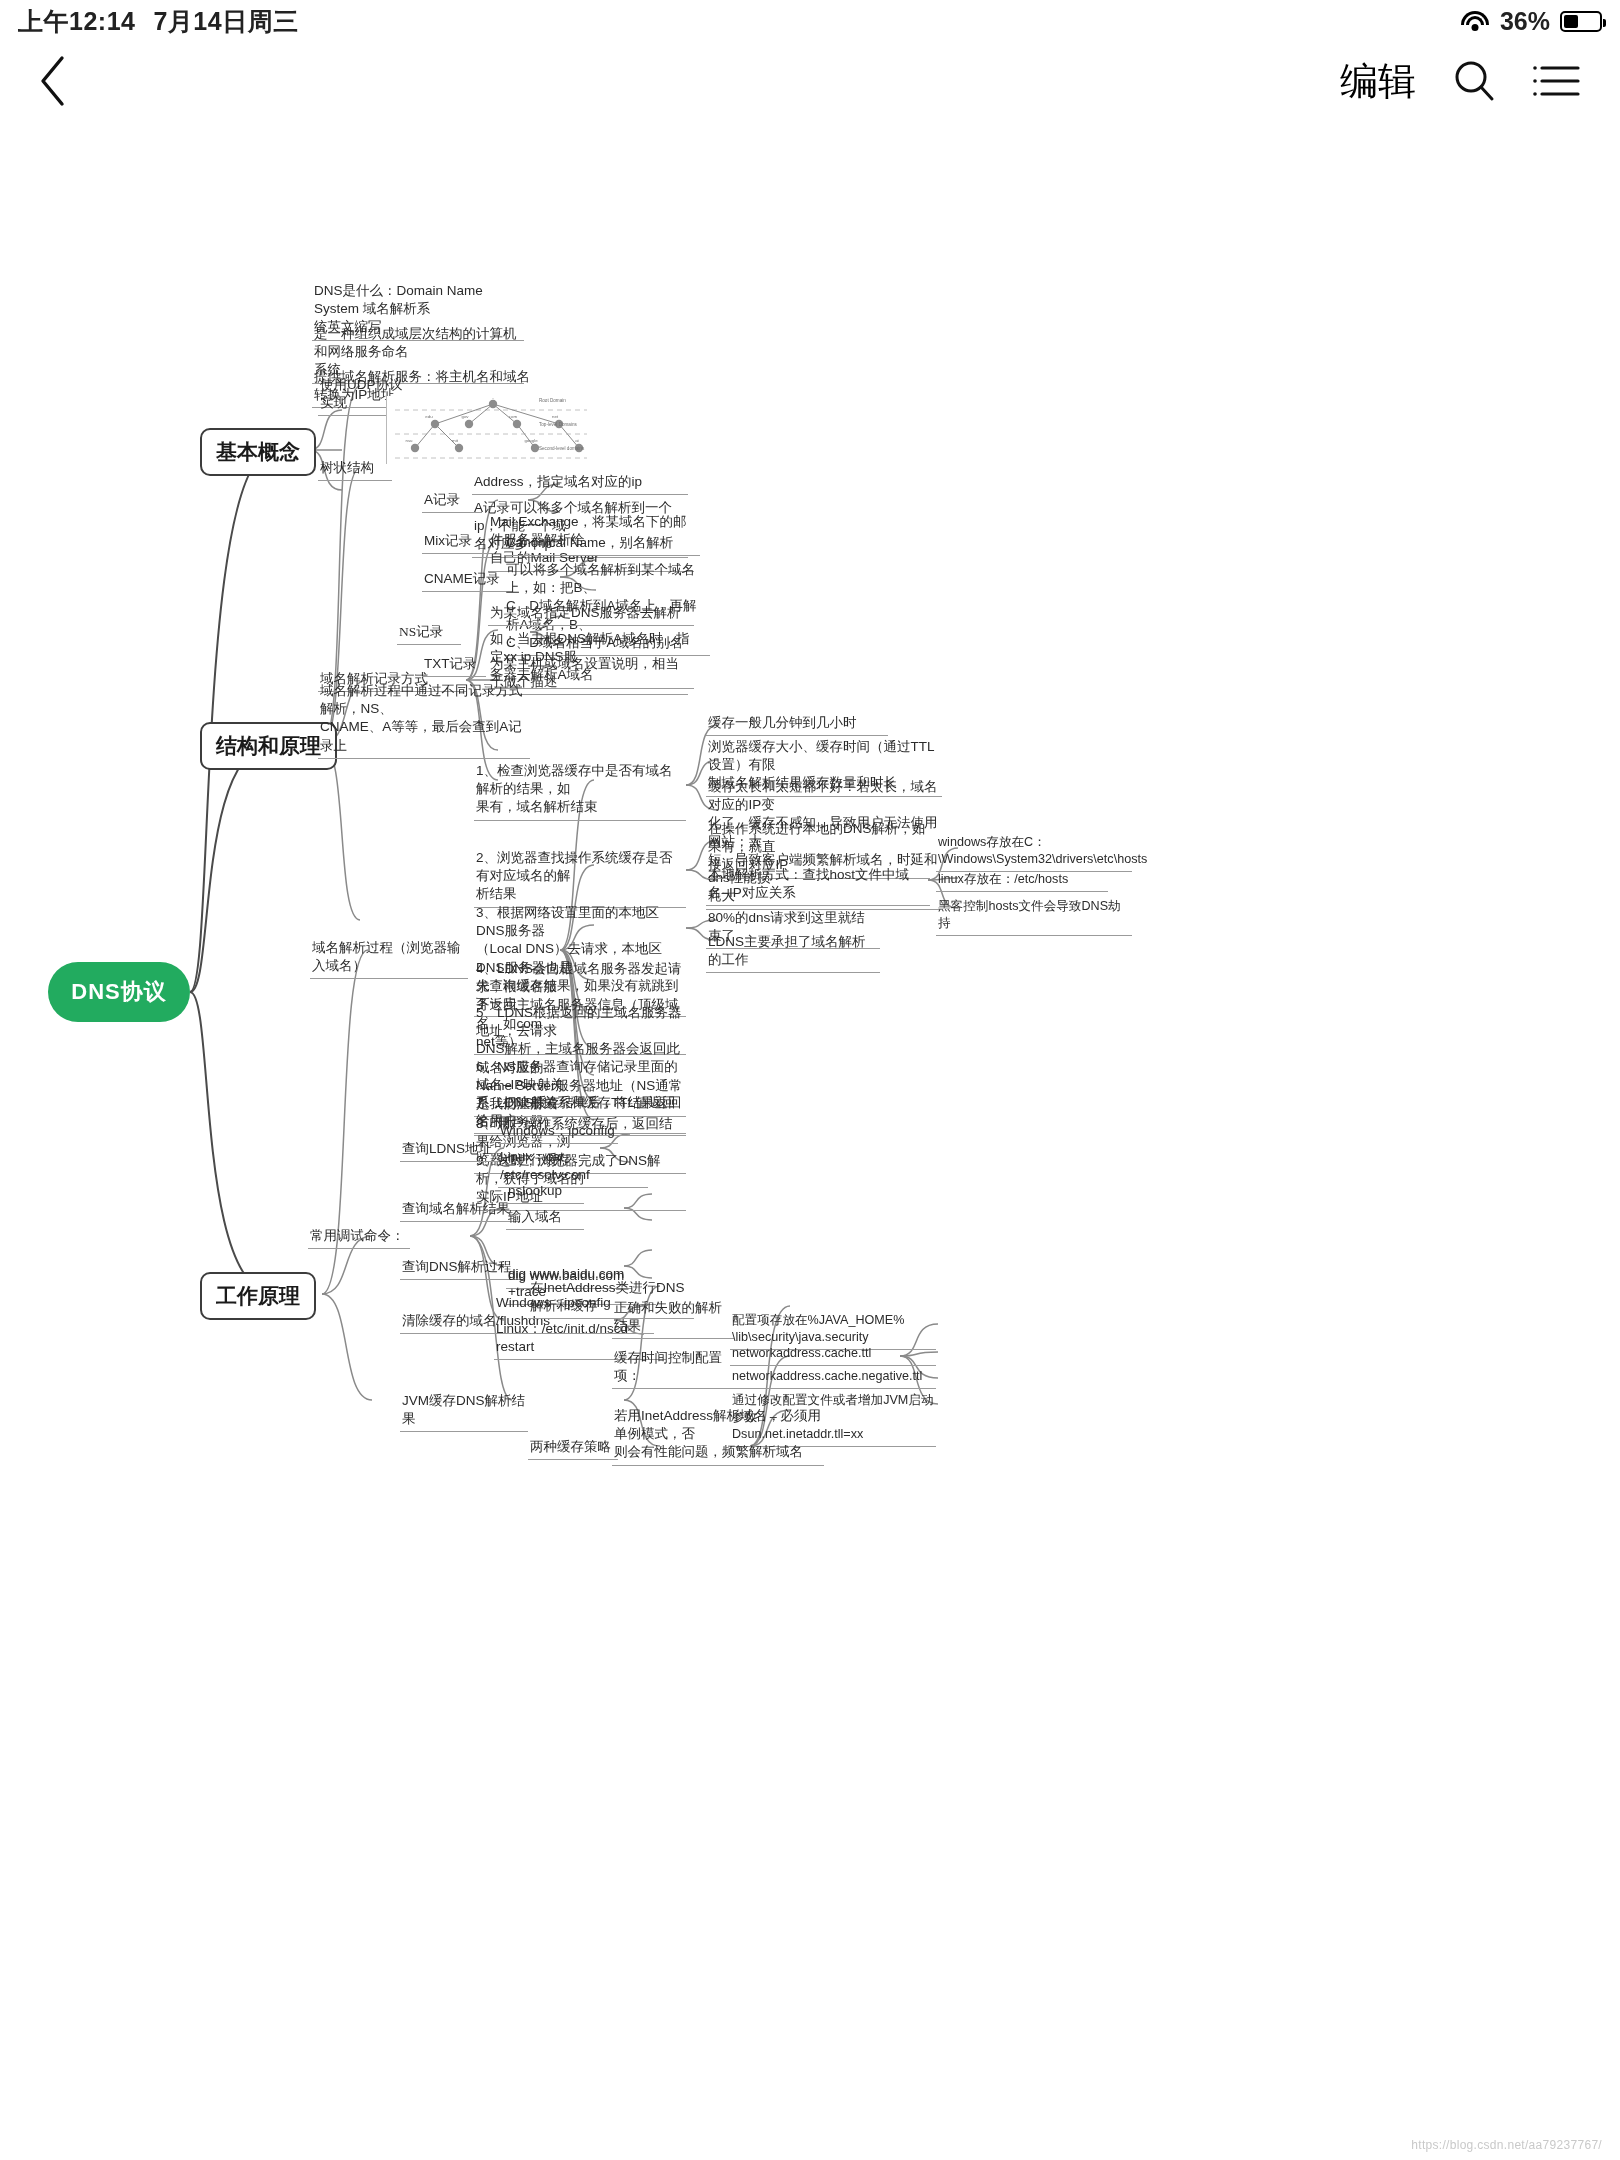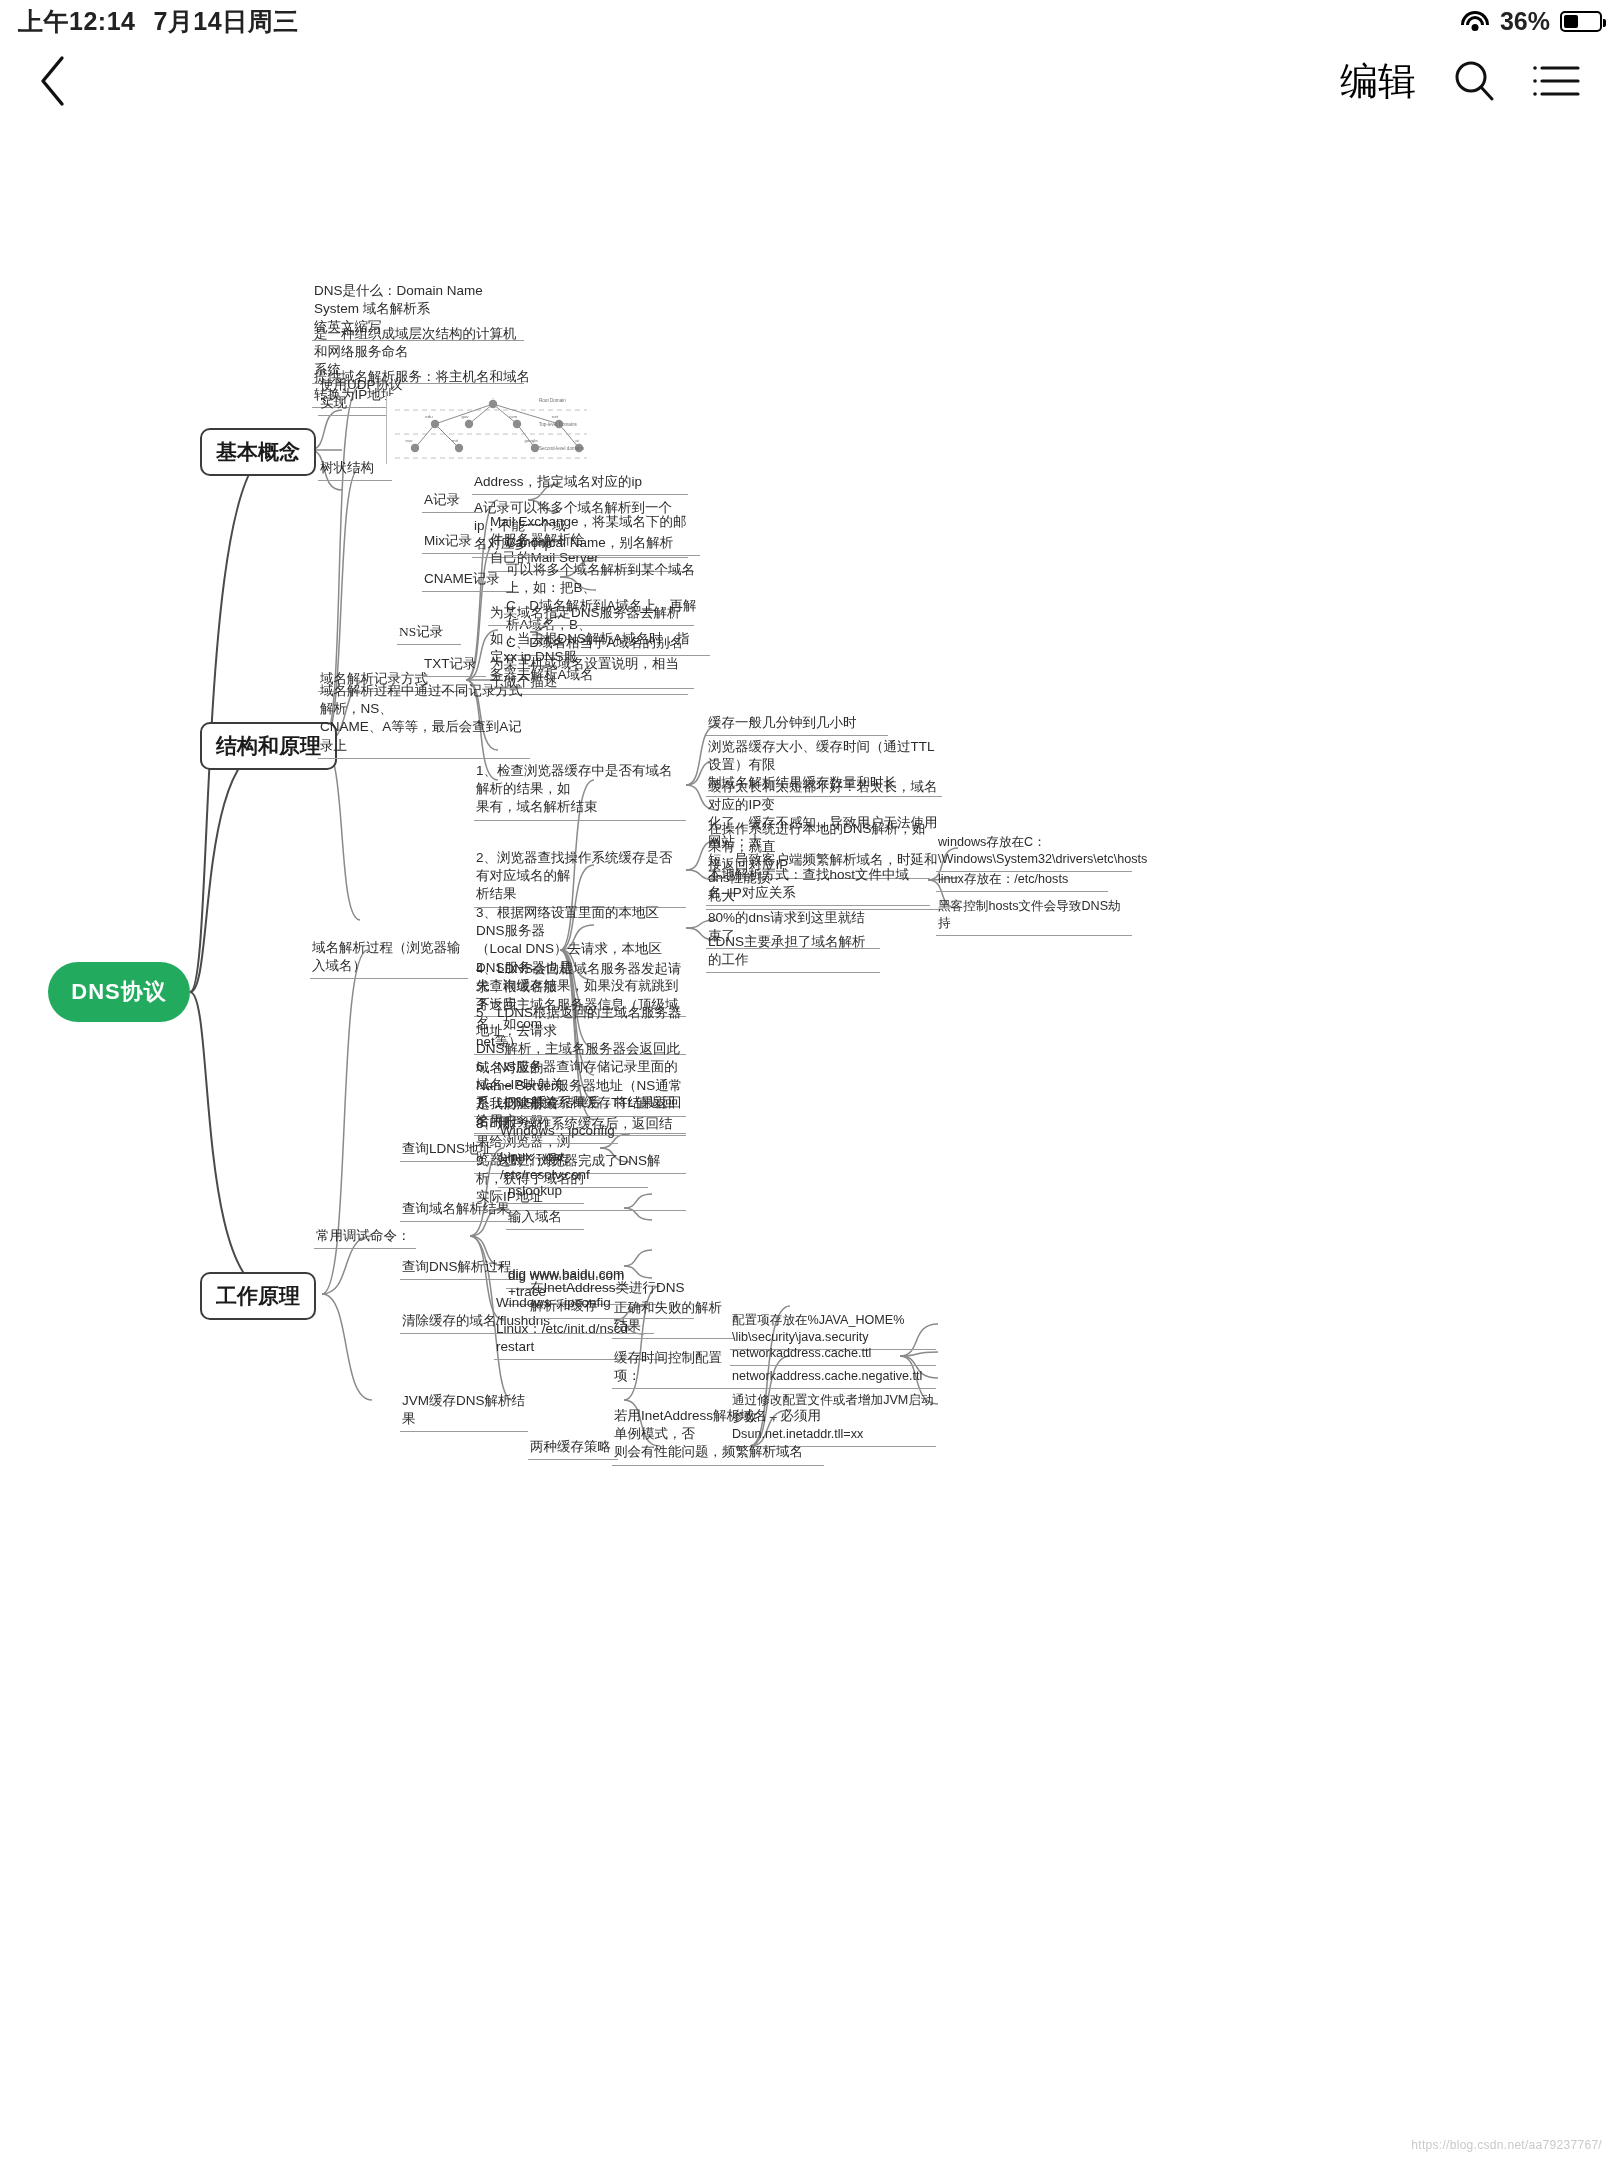--- a/index.html
+++ b/index.html
@@ -355,21 +355,21 @@
 Name Server服务器地址（NS通常是我们注册域
 名的服务器）</div>
   <div class="node u" style="left:474px;top:936px;width:212px;">6、NS服务器查询存储记录里面的域名–IP映射关
 系，把映射关系和缓存TTL值返回</div>
   <div class="node u" style="left:474px;top:972px;width:212px;">7、LDNS缓存结果后，将结果返回给用户</div>
   <div class="node u" style="left:474px;top:993px;width:212px;">8、用户操作系统缓存后，返回结果给浏览器，浏
 览器也进行缓存</div>
   <div class="node u" style="left:474px;top:1030px;width:212px;">9、这时，浏览器完成了DNS解析，获得了域名的
 实际IP地址</div>
 
-  <div class="node u" style="left:308px;top:1105px;width:102px;margin-left:6px;">常用调试命令：</div>
+  <div class="node u" style="left:308px;top:1105px;width:102px;">常用调试命令：</div>
 
   <div class="node u" style="left:400px;top:1018px;width:98px;">查询LDNS地址</div>
   <div class="node u" style="left:498px;top:1000px;width:120px;">Windows：ipconfig</div>
   <div class="node u" style="left:498px;top:1026px;width:150px;">Linux：cat /etc/resolv.conf</div>
 
   <div class="node u" style="left:400px;top:1078px;width:120px;">查询域名解析结果</div>
   <div class="node u" style="left:506px;top:1060px;width:78px;">nslookup</div>
   <div class="node u" style="left:506px;top:1086px;width:78px;">输入域名</div>
 
   <div class="node u" style="left:400px;top:1136px;width:120px;">查询DNS解析过程</div>

